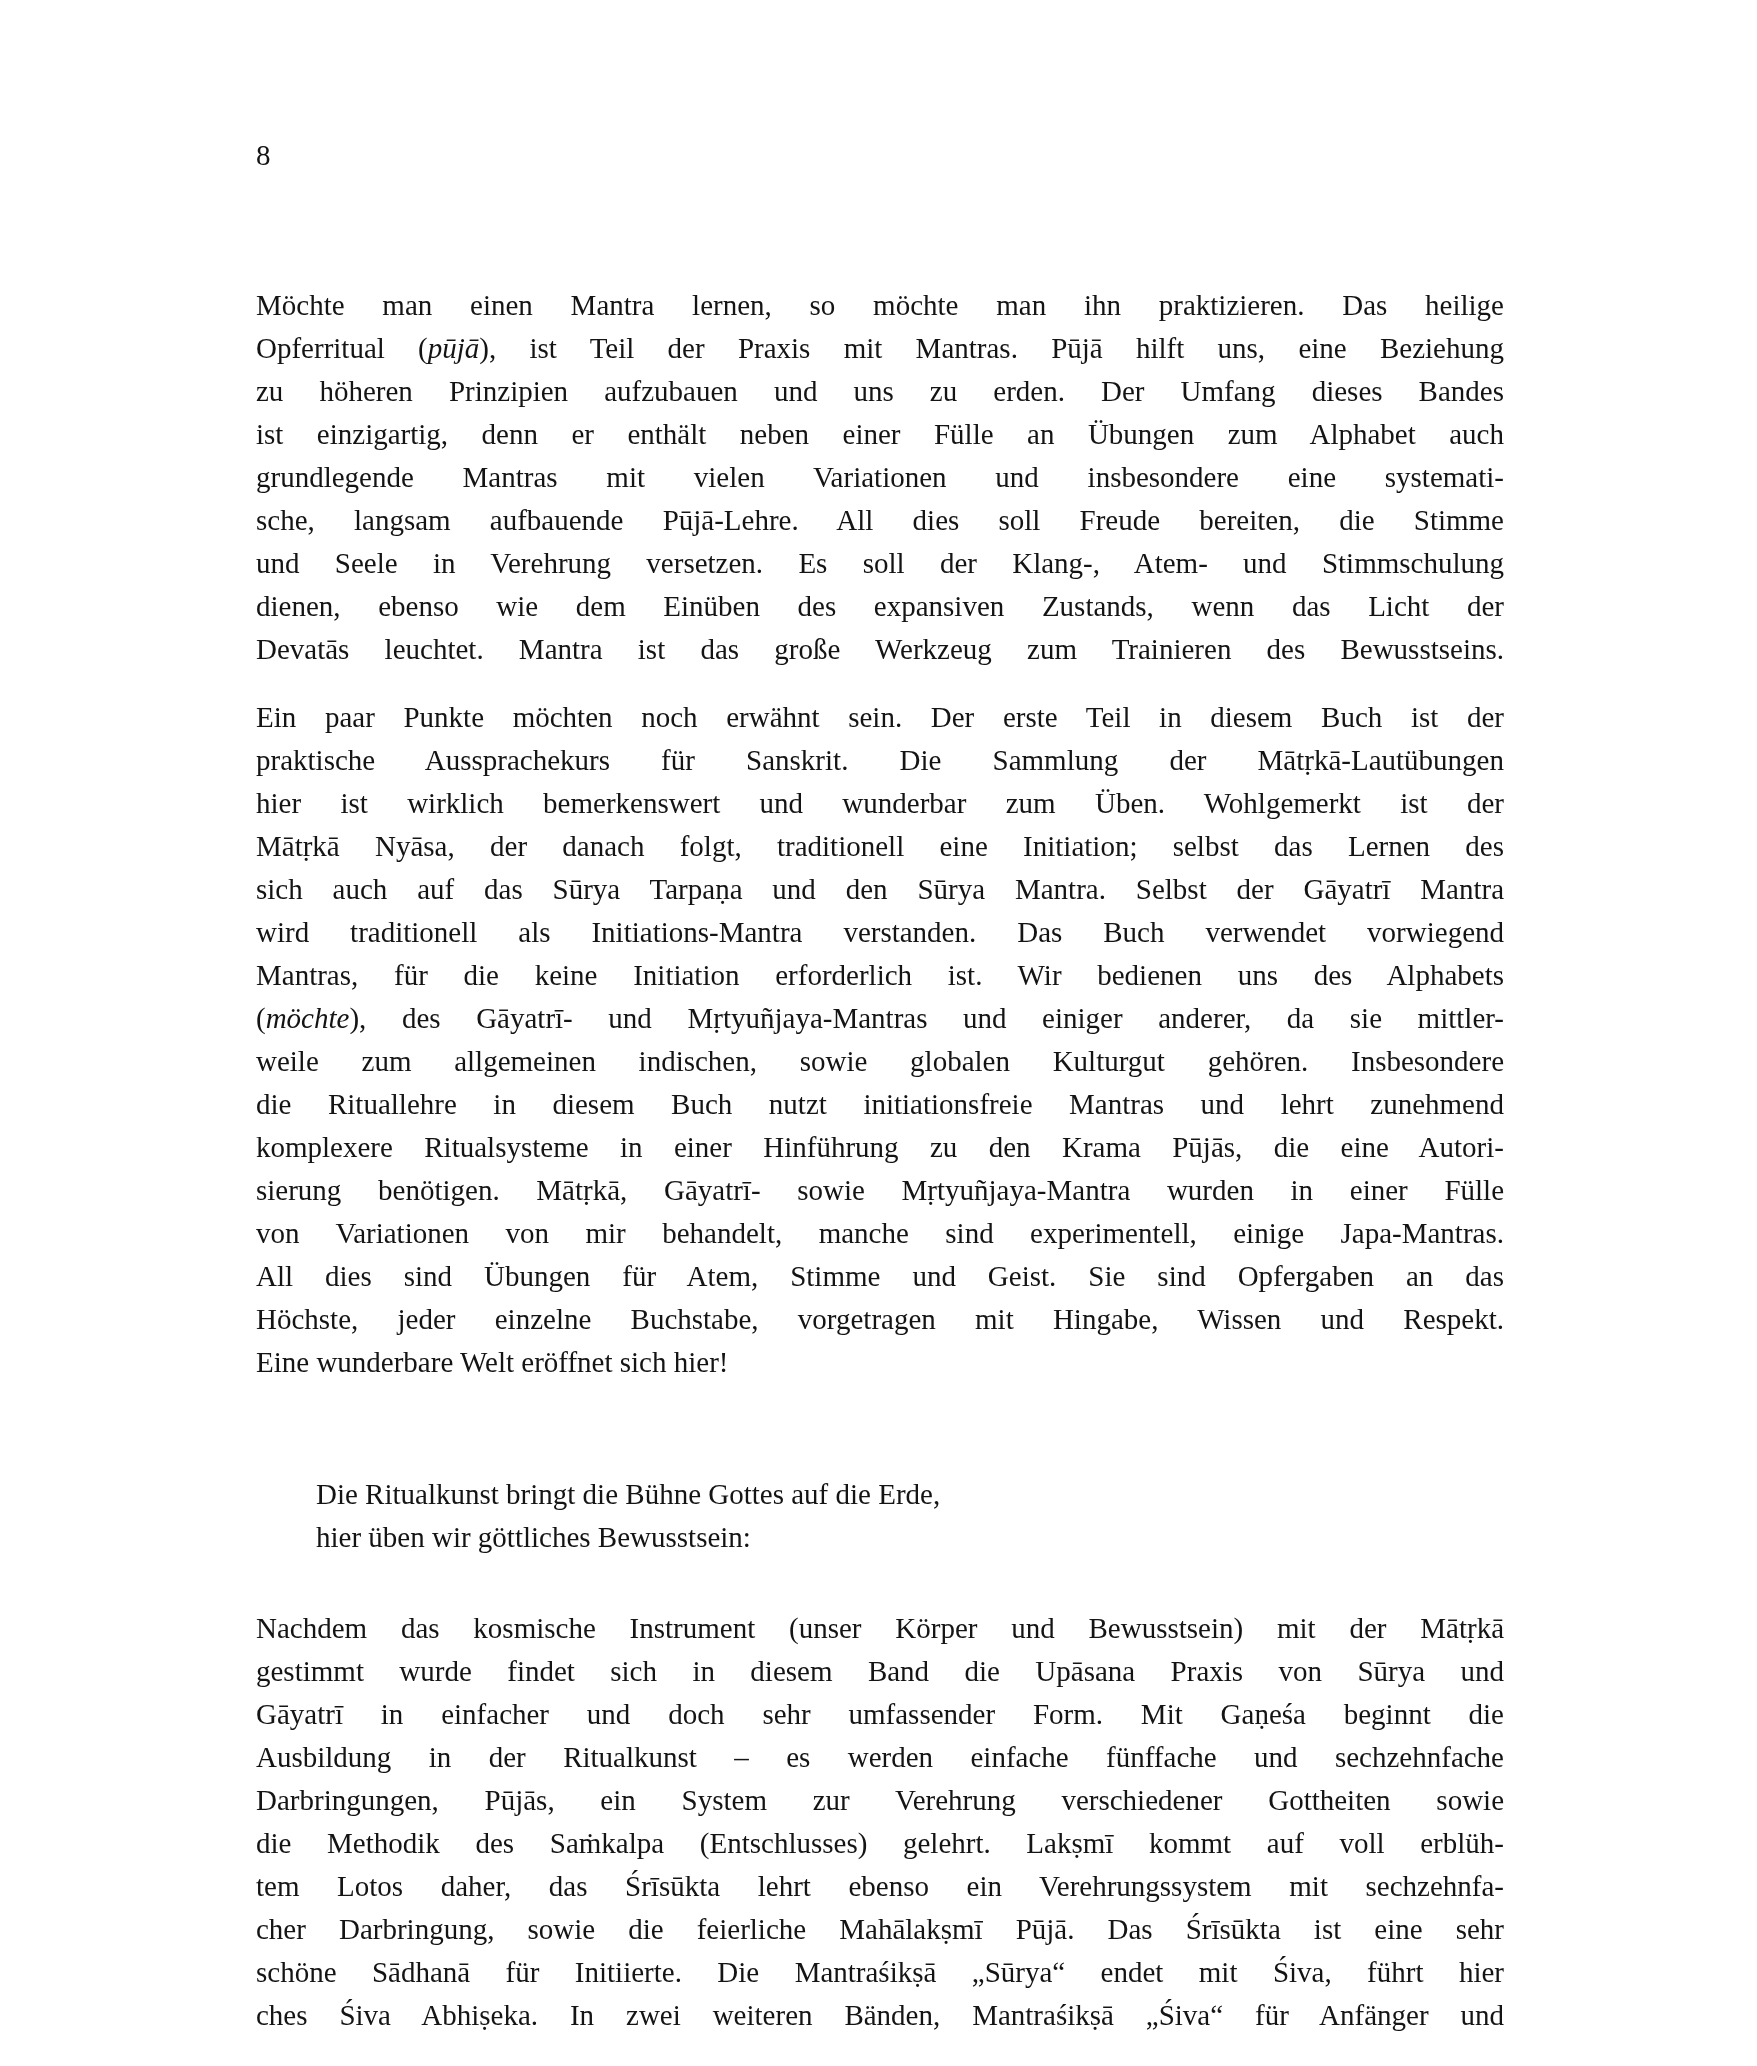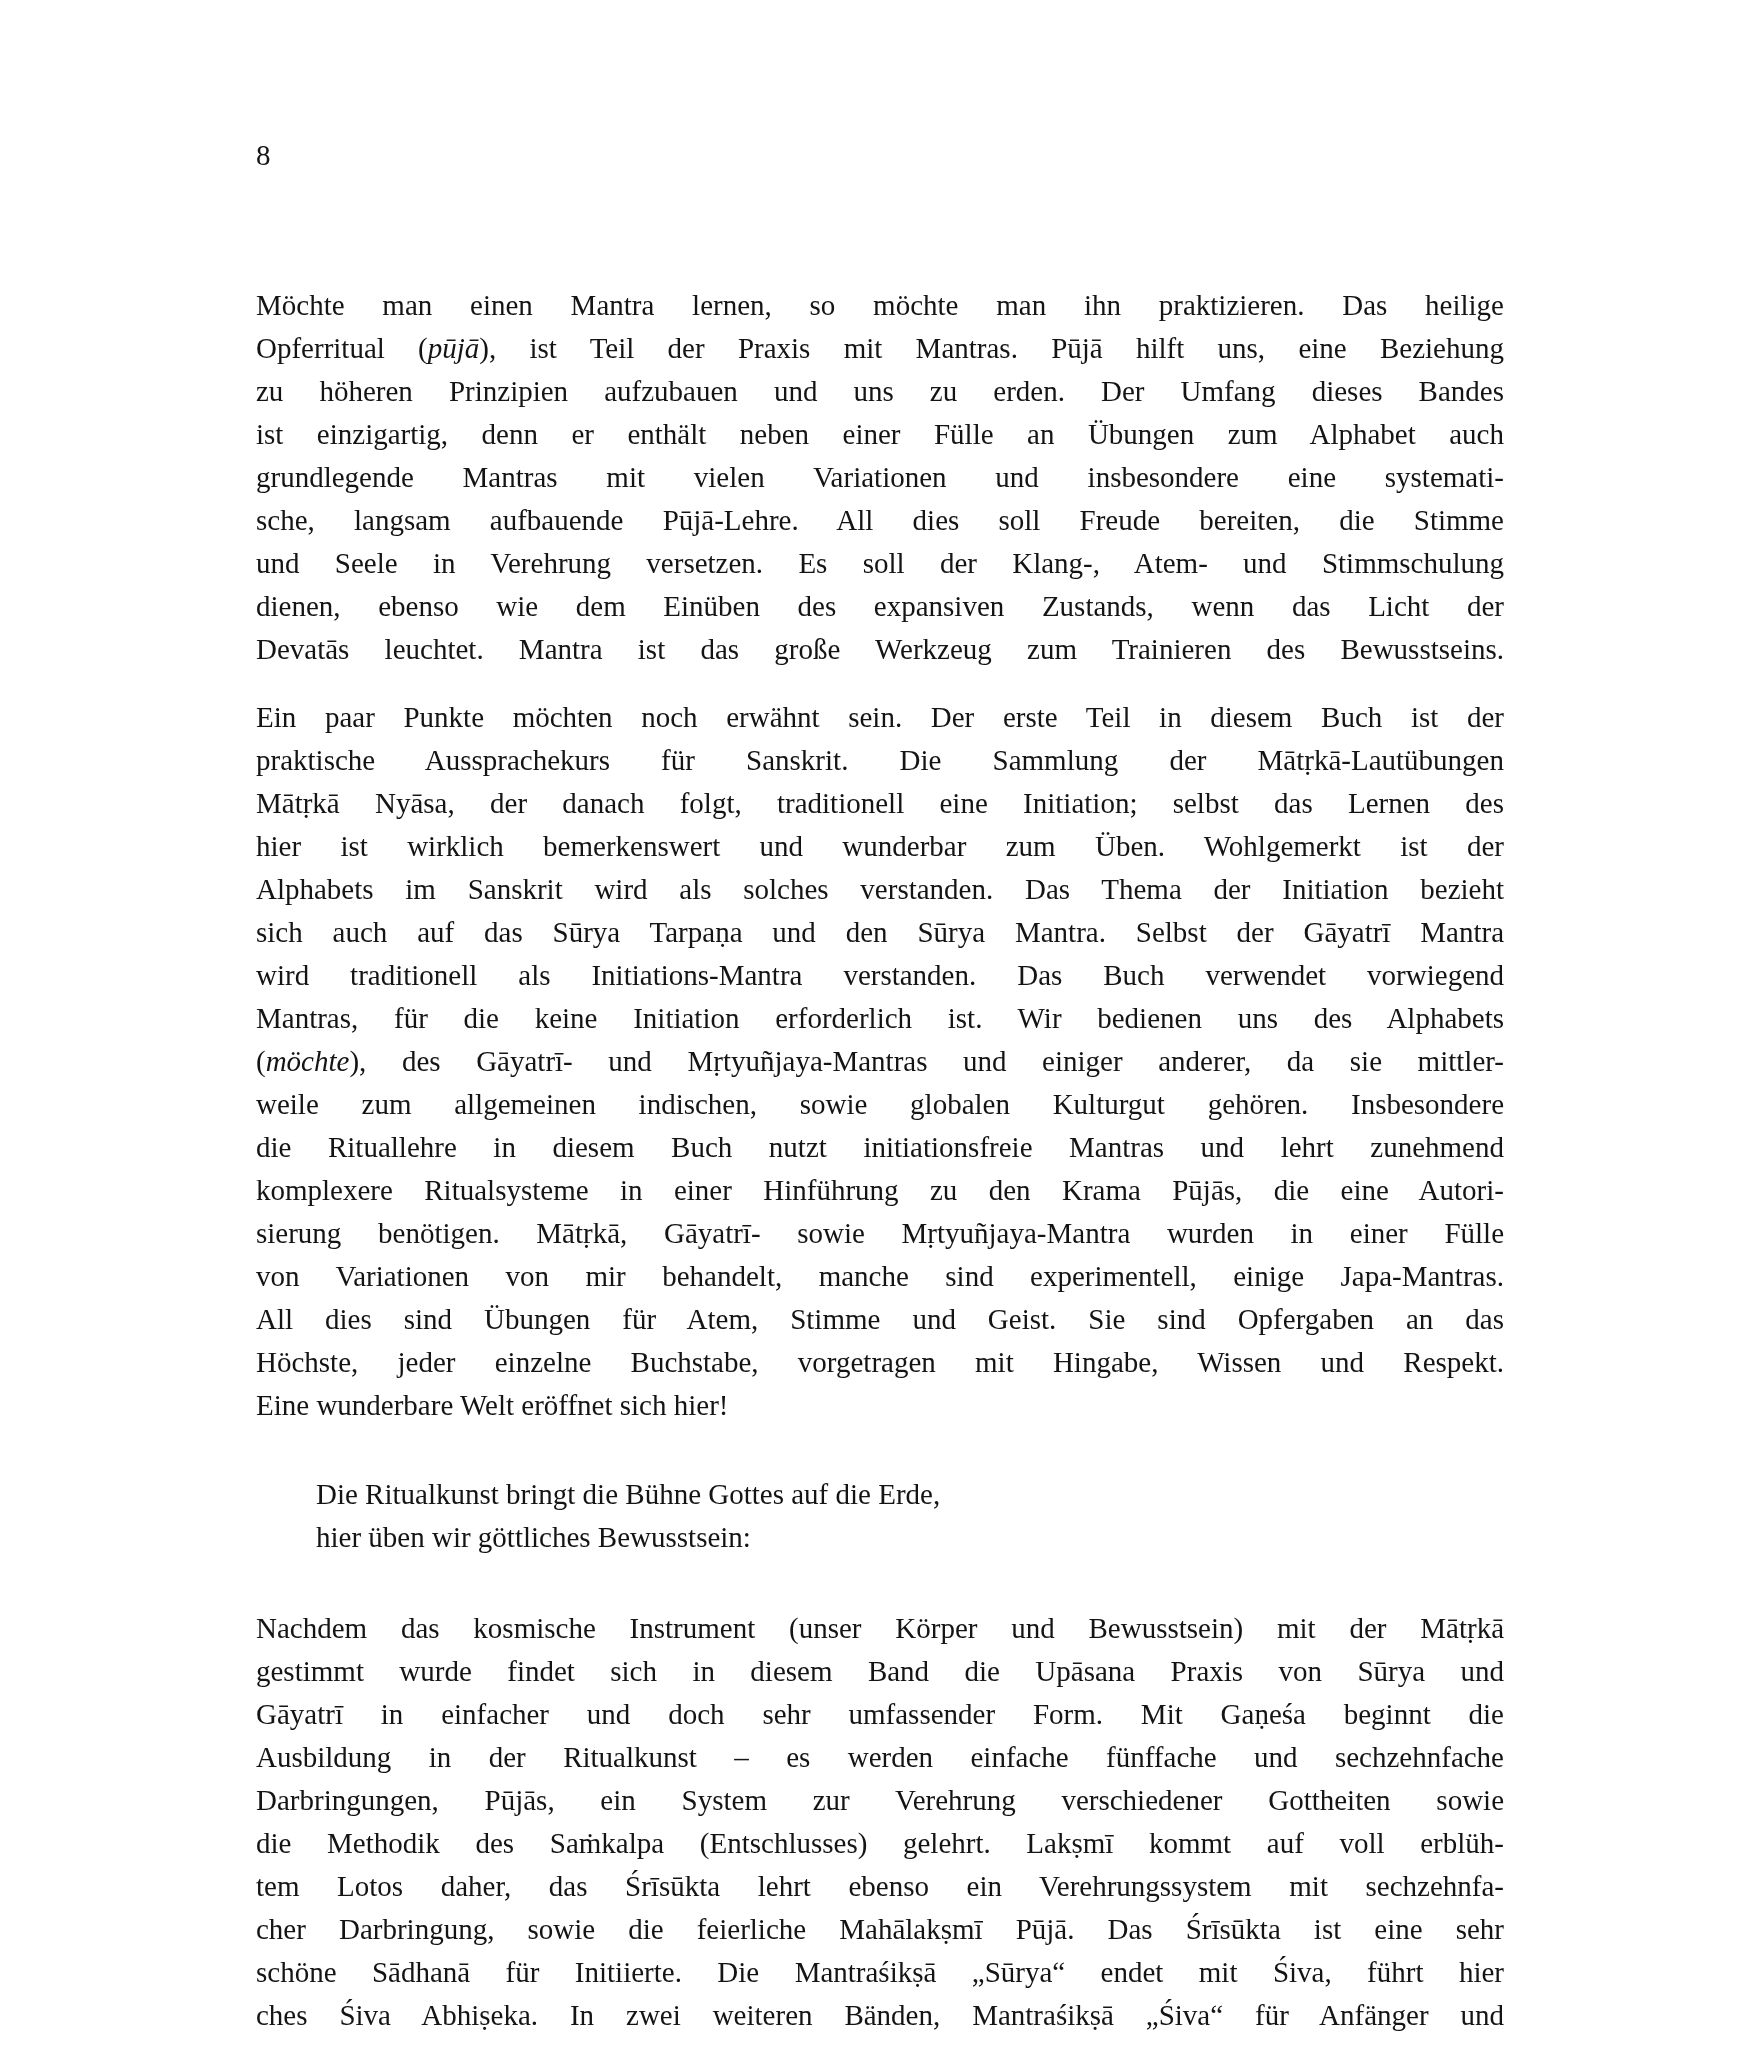--- a/index.html
+++ b/index.html
@@ -64,23 +64,22 @@
       <div class="line"><span>grundlegende Mantras mit vielen Variationen und insbesondere eine systemati-</span></div>
       <div class="line"><span>sche, langsam aufbauende Pūjā-Lehre. All dies soll Freude bereiten, die Stimme</span></div>
       <div class="line"><span>und Seele in Verehrung versetzen. Es soll der Klang-, Atem- und Stimmschulung</span></div>
       <div class="line"><span>dienen, ebenso wie dem Einüben des expansiven Zustands, wenn das Licht der</span></div>
       <div class="line"><span>Devatās leuchtet. Mantra ist das große Werkzeug zum Trainieren des Bewusstseins.</span></div>
     </div>
 
   <div id="para-2" class="text-block">
       <div class="line"><span>Ein paar Punkte möchten noch erwähnt sein. Der erste Teil in diesem Buch ist der</span></div>
       <div class="line"><span>praktische Aussprachekurs für Sanskrit. Die Sammlung der Mātṛkā-Lautübungen</span></div>
+      <div class="line"><span>hier ist wirklich bemerkenswert und wunderbar zum Üben. Wohlgemerkt ist der</span></div>
       <div class="line"><span>Mātṛkā Nyāsa, der danach folgt, traditionell eine Initiation; selbst das Lernen des</span></div>
-      <div class="line"><span>hier ist wirklich bemerkenswert und wunderbar zum Üben. Wohlgemerkt ist der</span></div>
-      <div class="line"><span>Alphabets im Sanskrit wird als solches verstanden. Das Thema der Initiation bezieht</span></div>
       <div class="line"><span>sich auch auf das Sūrya Tarpaṇa und den Sūrya Mantra. Selbst der Gāyatrī Mantra</span></div>
       <div class="line"><span>wird traditionell als Initiations-Mantra verstanden. Das Buch verwendet vorwiegend</span></div>
       <div class="line"><span>Mantras, für die keine Initiation erforderlich ist. Wir bedienen uns des Alphabets</span></div>
       <div class="line"><span>(</span><i>möchte</i><span>), des Gāyatrī- und Mṛtyuñjaya-Mantras und einiger anderer, da sie mittler-</span></div>
       <div class="line"><span>weile zum allgemeinen indischen, sowie globalen Kulturgut gehören. Insbesondere</span></div>
       <div class="line"><span>die Rituallehre in diesem Buch nutzt initiationsfreie Mantras und lehrt zunehmend</span></div>
       <div class="line"><span>komplexere Ritualsysteme in einer Hinführung zu den Krama Pūjās, die eine Autori-</span></div>
       <div class="line"><span>sierung benötigen. Mātṛkā, Gāyatrī- sowie Mṛtyuñjaya-Mantra wurden in einer Fülle</span></div>
       <div class="line"><span>von Variationen von mir behandelt, manche sind experimentell, einige Japa-Mantras.</span></div>
       <div class="line"><span>All dies sind Übungen für Atem, Stimme und Geist. Sie sind Opfergaben an das</span></div>

